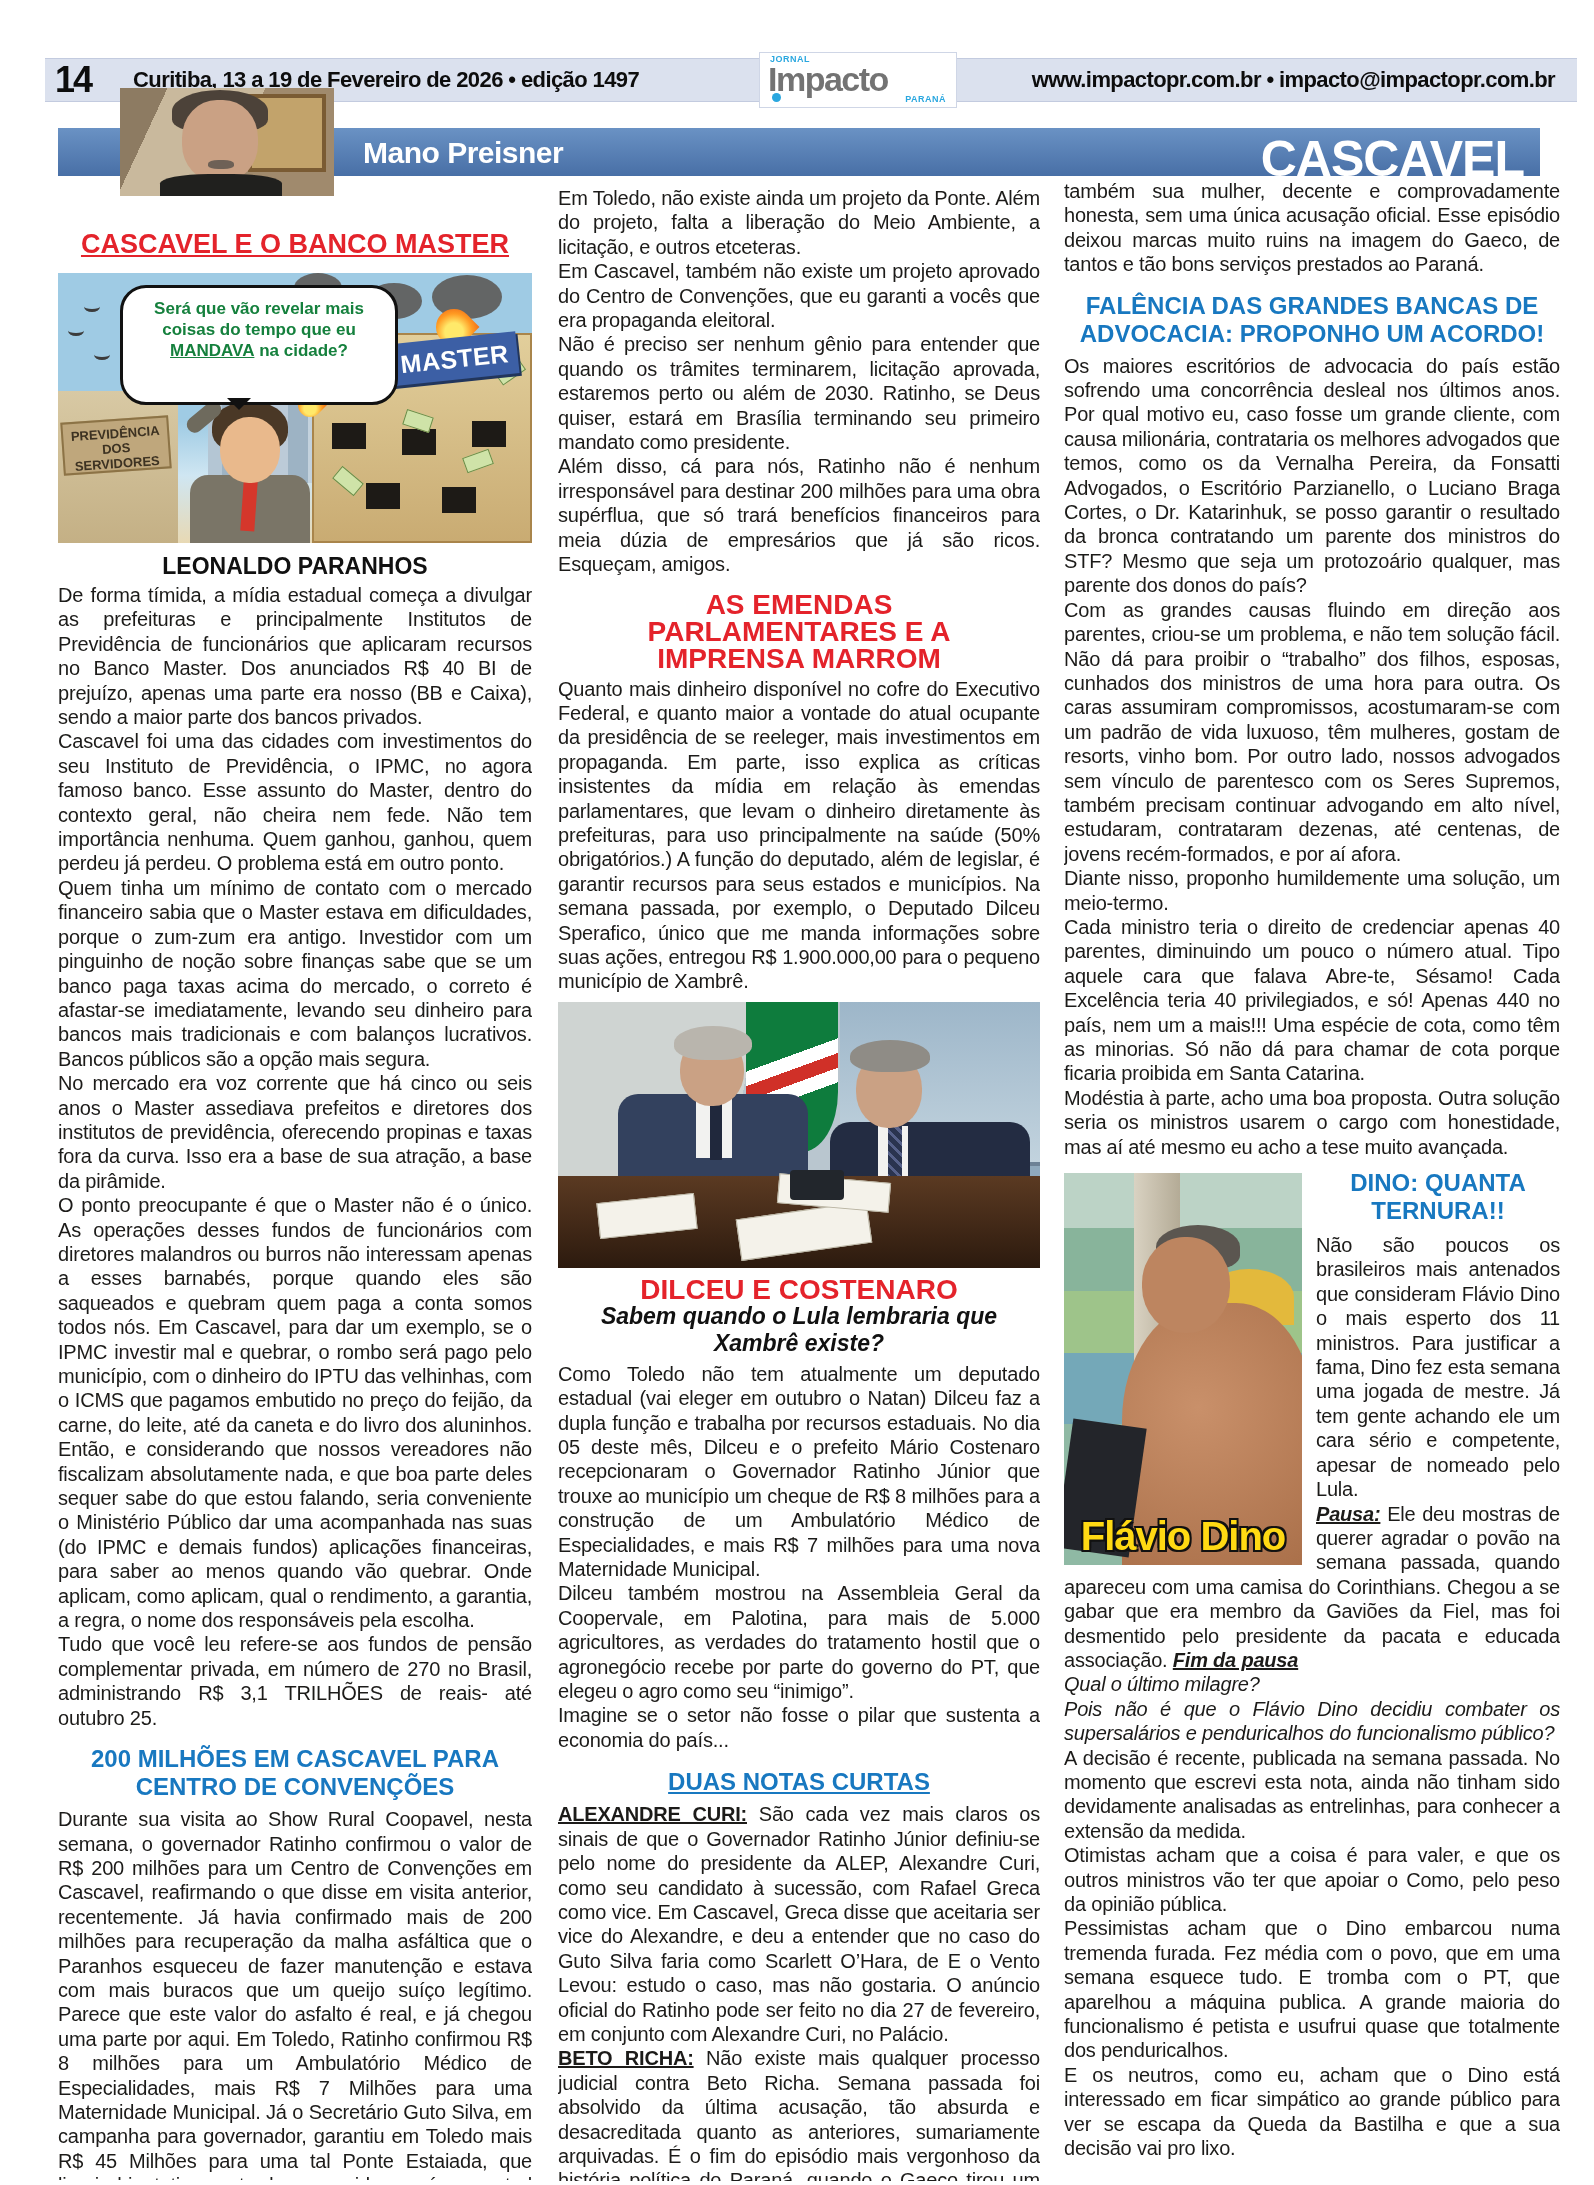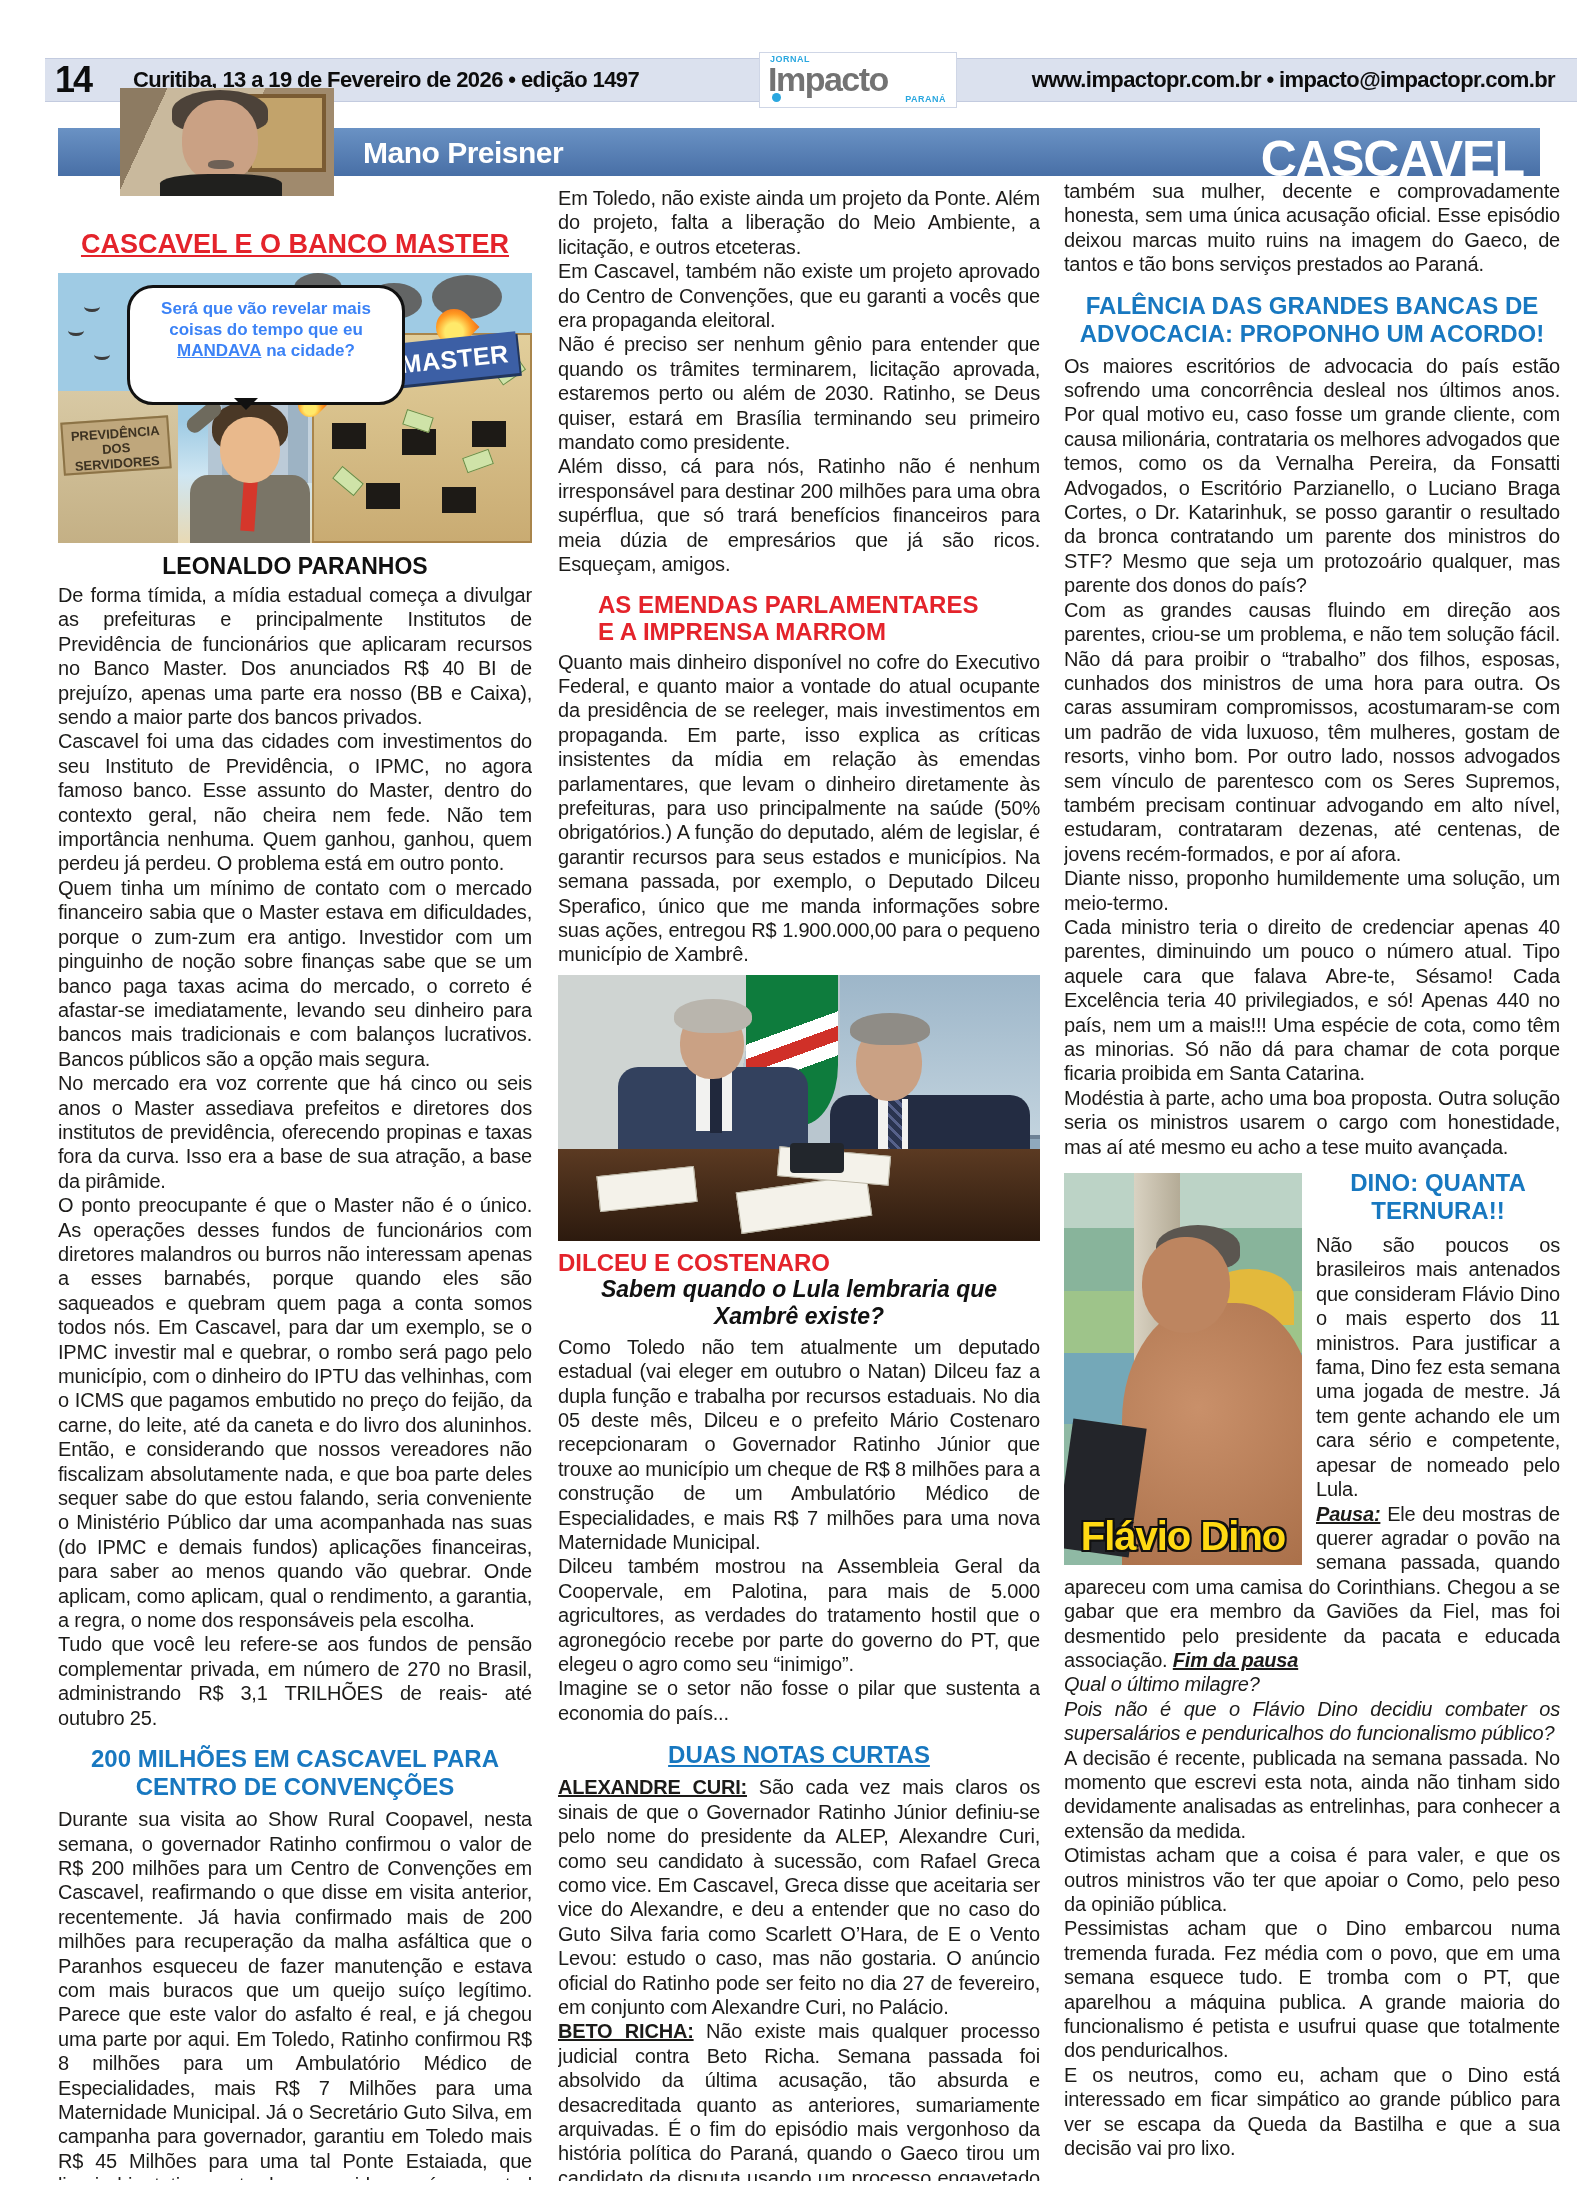--- a/index.html
+++ b/index.html
@@ -33,21 +33,21 @@
   .author-photo .mus{position:absolute;left:88px;top:72px;width:26px;height:9px;border-radius:40%;background:#6e6156;}
   .author-photo .shirt{position:absolute;left:40px;top:86px;width:122px;height:24px;border-radius:40% 40% 0 0;background:#20201e;}
 
   
   .col{position:absolute;overflow:hidden;}
   .col1{left:58px;top:230px;width:474px;height:1950px;}
   .col2{left:558px;top:186px;width:482px;height:1995px;}
   .col3{left:1064px;top:179px;width:496px;height:1995px;}
 
   .col p{margin:0;font-size:20px;line-height:24.4px;text-align:justify;letter-spacing:-0.2px;}
-  .h-red{color:#e4232b;font-weight:800;font-size:24px;line-height:27px;margin:14px 0 5px;}
+  .h-red{color:#e4232b;font-weight:800;text-align:center;font-size:28px;line-height:27px;margin:14px 0 5px;}
   .h-red-main{color:#e4232b;font-weight:800;text-align:center;font-size:27px;line-height:29px;margin:0;
               text-decoration:underline;}
   .h-blue{color:#1878c0;font-weight:800;text-align:center;font-size:24px;line-height:28px;margin:15px 14px 6px;}
   .h-blue.u{text-decoration:underline;margin-top:16px;}
   .h-black{color:#111;font-weight:800;text-align:center;font-size:23px;line-height:26px;margin:10px 0 4px;}
   .subtitle{color:#111;font-weight:800;font-style:italic;text-align:center;font-size:23px;line-height:27px;margin:0 0 5px;}
   .lead{font-weight:800;text-decoration:underline;}
   .bi{font-weight:800;font-style:italic;text-decoration:underline;}
   .it{font-style:italic;}
 
@@ -63,23 +63,23 @@
   .bldg-bank{position:absolute;right:0;top:60px;width:220px;height:210px;background:linear-gradient(#e2cf9c,#c9ab72);
              box-shadow:inset 0 0 0 2px #a9854b;}
   .bldg-bank .win{position:absolute;width:34px;height:26px;background:#1d1a16;}
   .sign-bank{position:absolute;right:14px;top:70px;width:228px;height:42px;background:#3c5fa5;transform:rotate(-6deg);
              color:#fff;font-weight:800;font-size:25px;text-align:center;line-height:42px;letter-spacing:0.5px;
              box-shadow:2px 3px 0 #22365c;}
   .flame{position:absolute;width:36px;height:36px;border-radius:50% 0 50% 50%;transform:rotate(45deg);
          background:radial-gradient(circle at 60% 60%,#ffe96a 0 30%,#ff9b23 60%,#e85311 100%);}
   .smoke,.smoke2{position:absolute;border-radius:50%;background:#5c5a56;opacity:0.9;}
   .bill{position:absolute;width:26px;height:14px;background:#cfe3a8;border:1px solid #6d8a46;transform:rotate(18deg);}
-  .bubble{position:absolute;left:69px;top:12px;width:252px;height:104px;background:#fff;border:3px solid #111;
+  .bubble{position:absolute;left:62px;top:12px;width:252px;height:104px;background:#fff;border:3px solid #111;
           border-radius:26px;padding:10px 10px 0 10px;
-          font-size:17px;line-height:21px;font-weight:700;text-align:center;color:#3b82f6;}
+          font-size:17px;line-height:21px;font-weight:700;text-align:center;color:#15803d;}
   .bubble:after{content:"";position:absolute;left:104px;bottom:-20px;width:0;height:0;
                 border:12px solid transparent;border-top-color:#111;}
   .bubble .bb{font-weight:900;text-decoration:underline;}
   .toon-man{position:absolute;left:120px;top:128px;width:140px;height:142px;}
   .toon-hair{position:absolute;left:34px;top:0;width:76px;height:52px;border-radius:50% 50% 40% 40%;background:#4a3826;}
   .toon-face{position:absolute;left:42px;top:16px;width:60px;height:66px;border-radius:48%;background:#e9b98c;}
   .toon-body{position:absolute;left:12px;top:74px;width:120px;height:68px;border-radius:18px 18px 0 0;background:#7a7567;}
   .toon-tie{position:absolute;left:64px;top:80px;width:14px;height:50px;background:#d5372b;transform:rotate(4deg);}
   .toon-arm{position:absolute;left:6px;top:8px;width:40px;height:16px;border-radius:8px;background:#6e6a5d;transform:rotate(-40deg);}
   .bird{position:absolute;width:16px;height:8px;border-bottom:3px solid #3c3c3c;border-radius:50%;}

